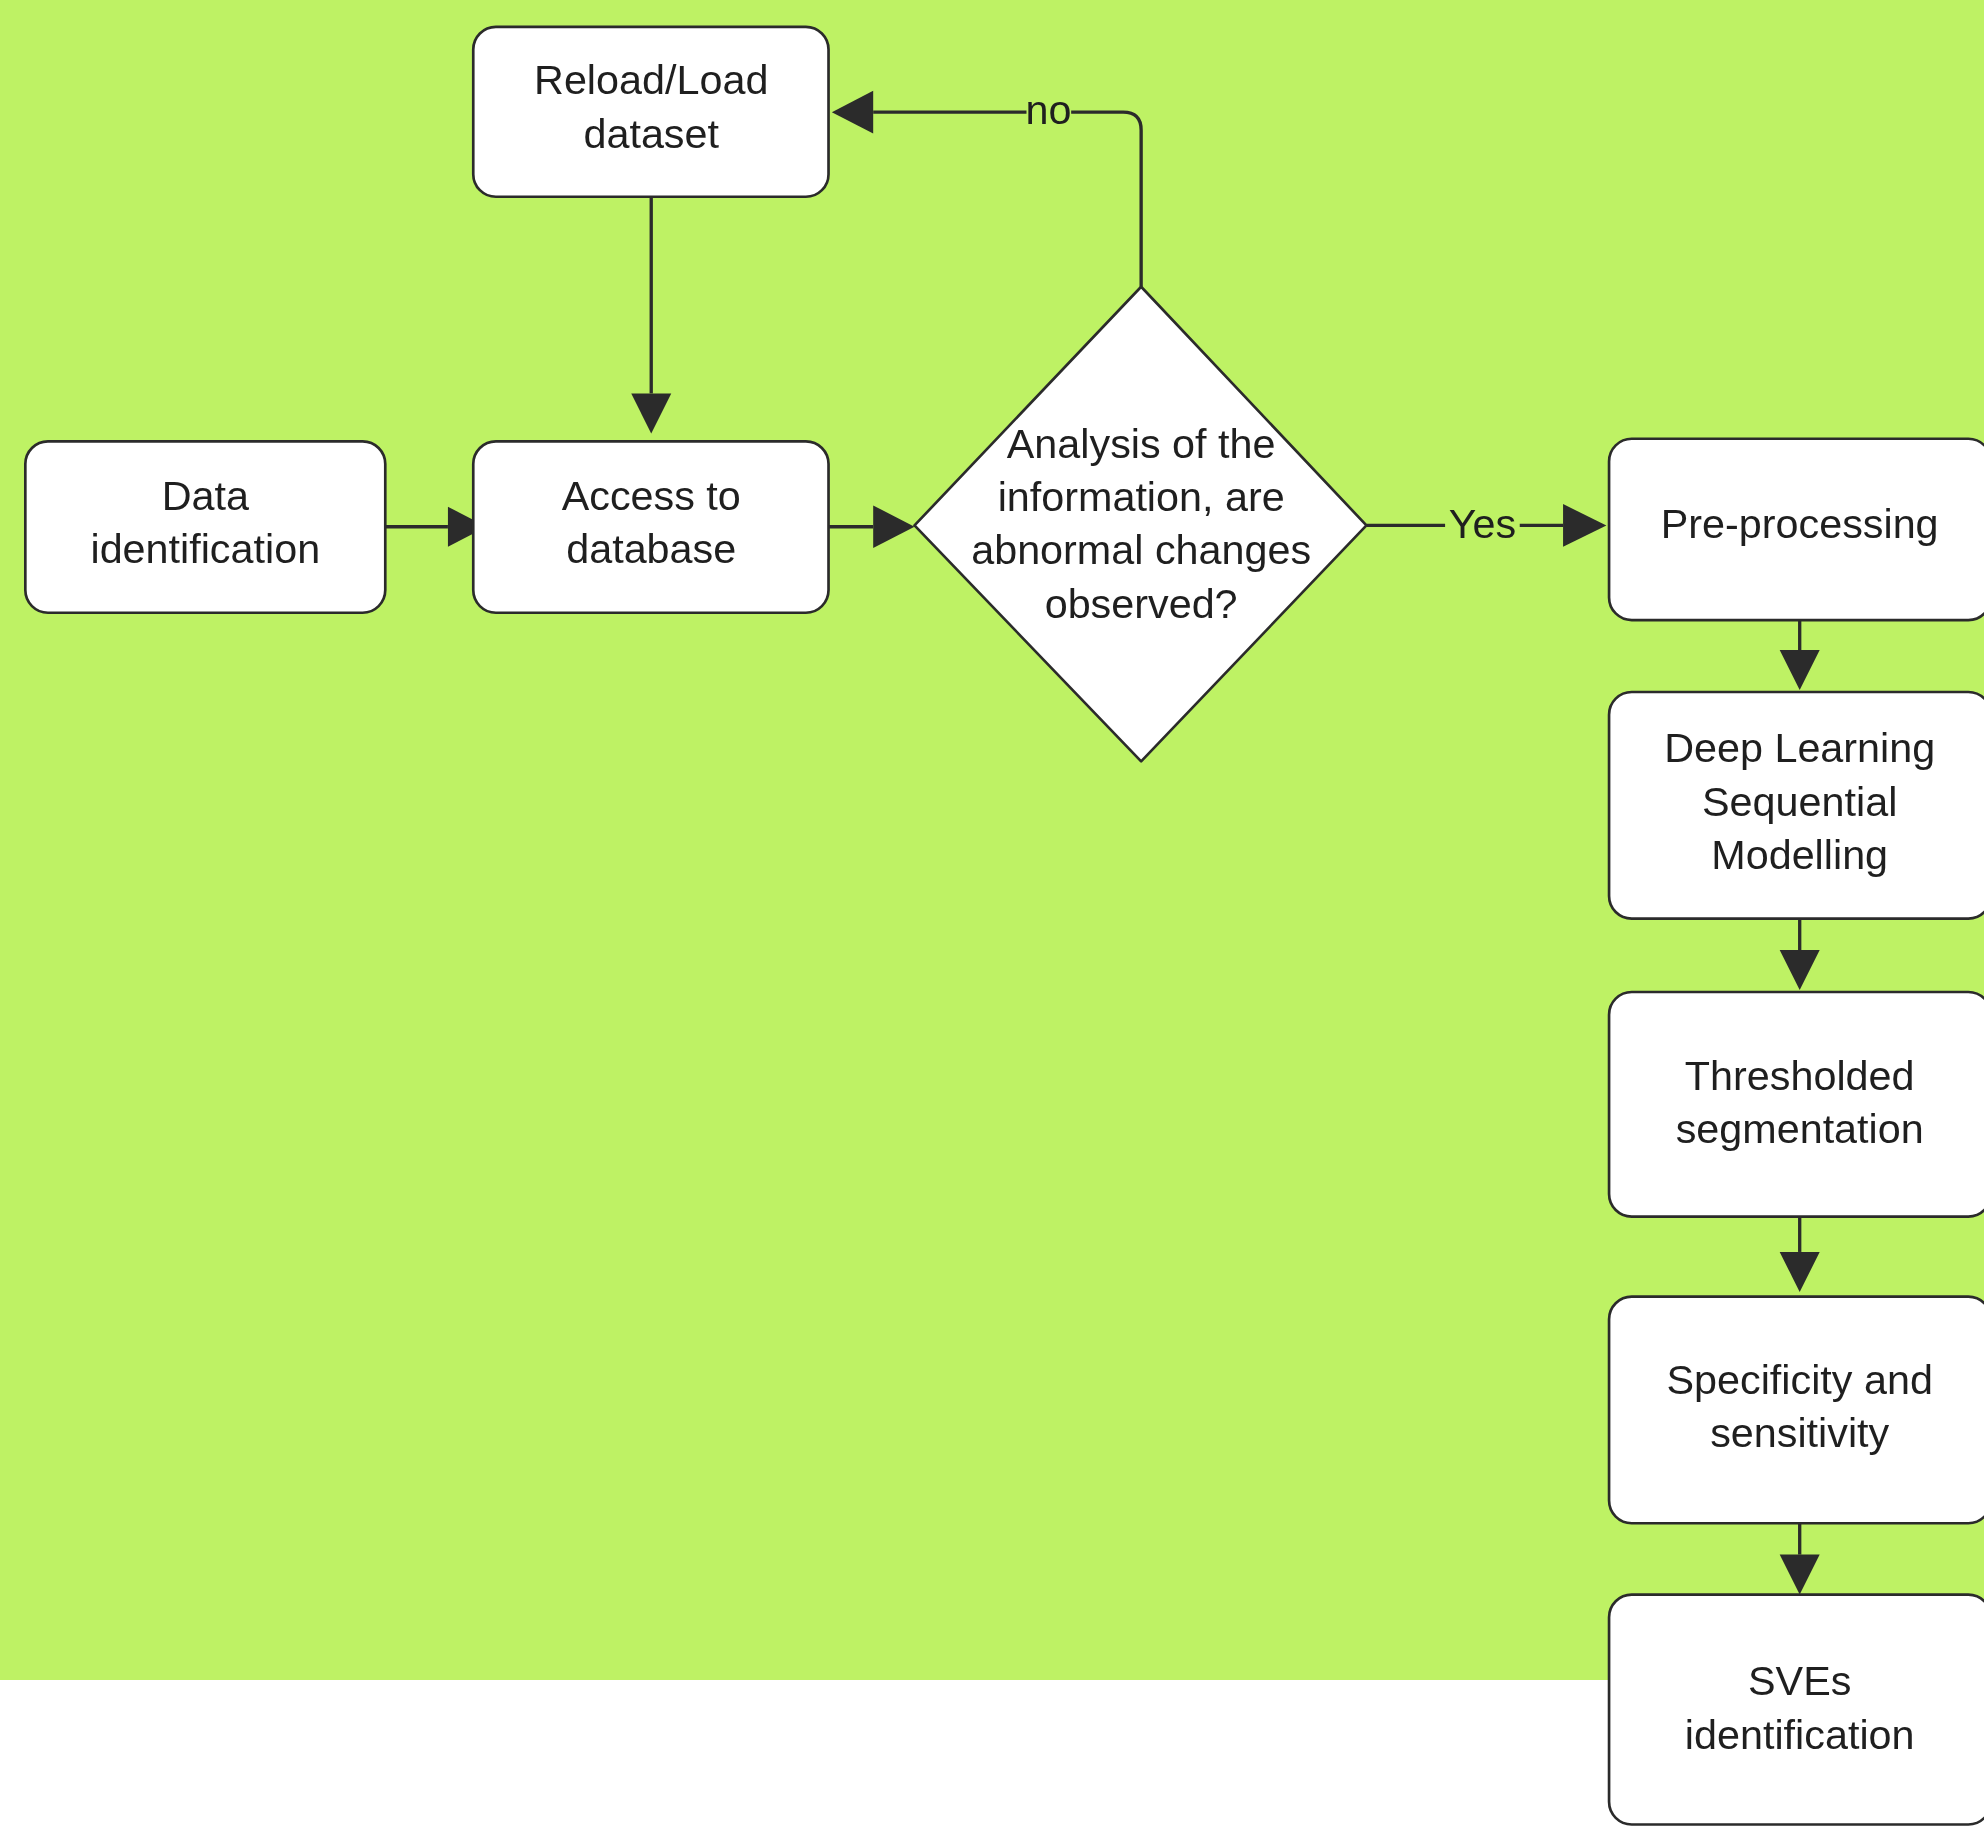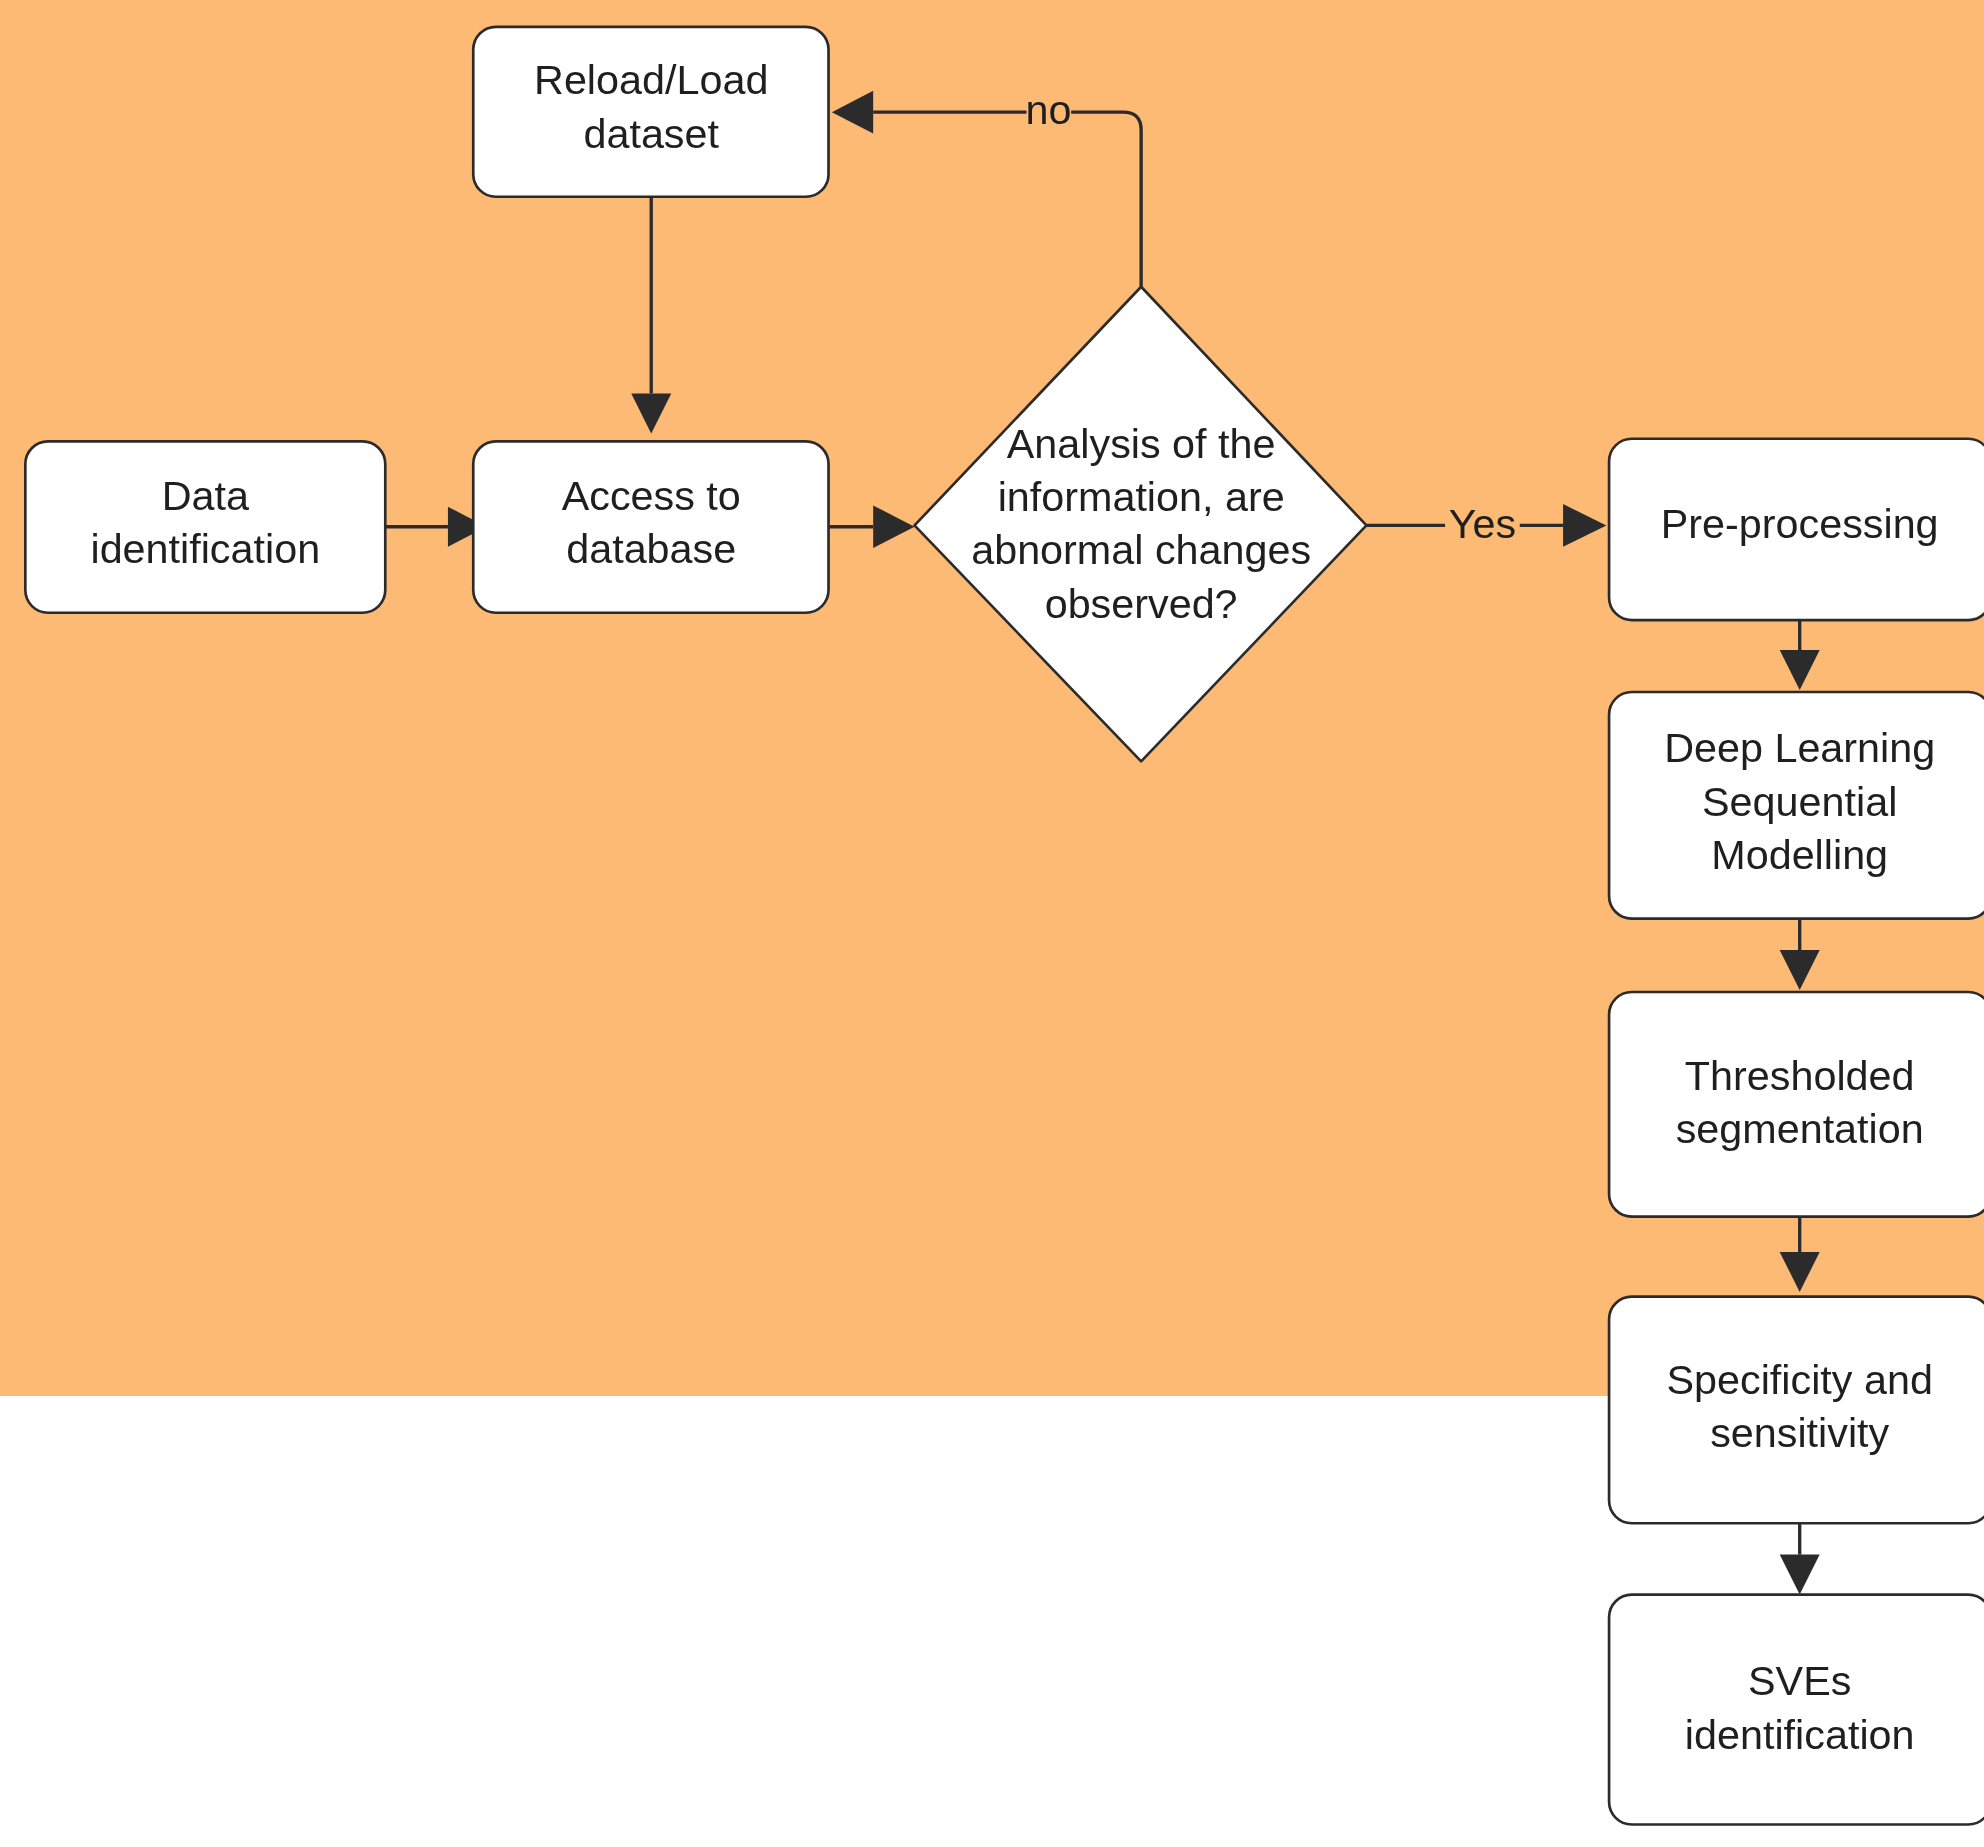--- a/index.html
+++ b/index.html
@@ -9,22 +9,22 @@
   }
   body {
     width: 1985px;
     height: 1848px;
     font-family: "Liberation Sans", sans-serif;
     overflow: hidden;
   }
   #flowchart-root {
     position: relative;
     width: 1985px;
-    height: 1396px;
-    background: #fdba74;
+    height: 1680px;
+    background: #bef264;
     text-align: center;
   }
   svg#flow-svg {
     display: block;
     width: 1985px;
     height: 1848px;
   }
   .node-shape {
     fill: #ffffff;
     stroke: #2b2b2b;

